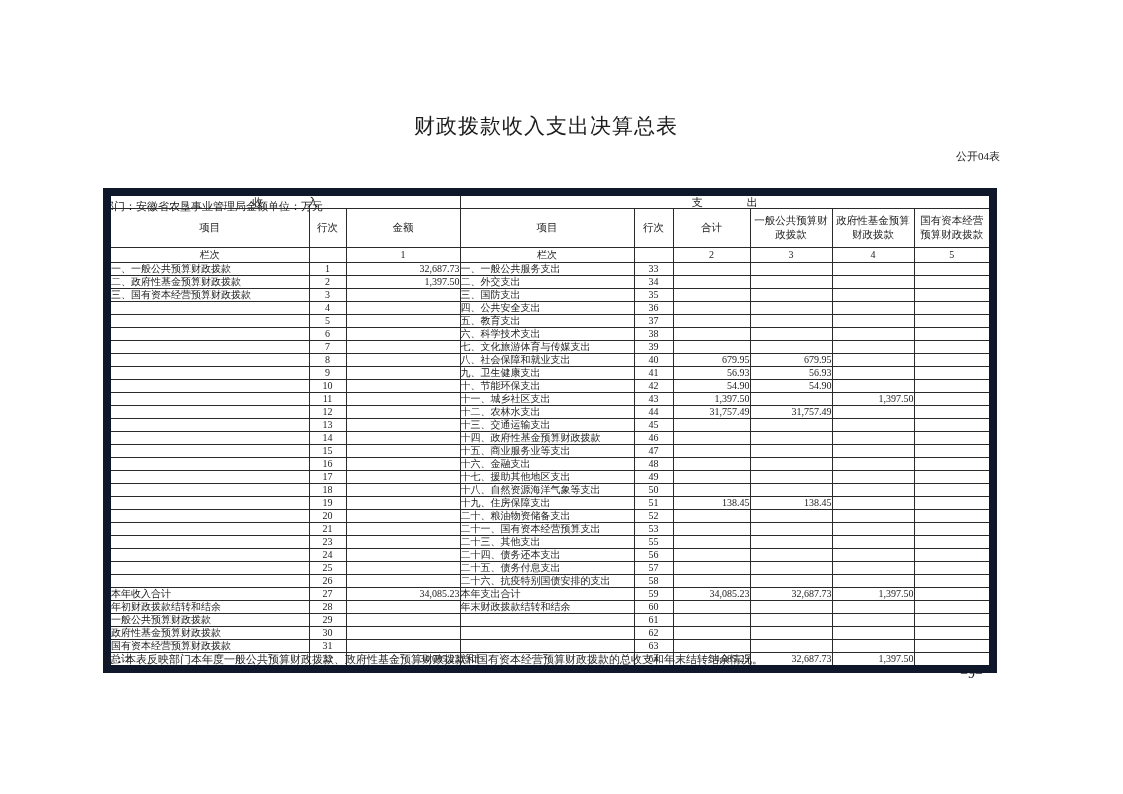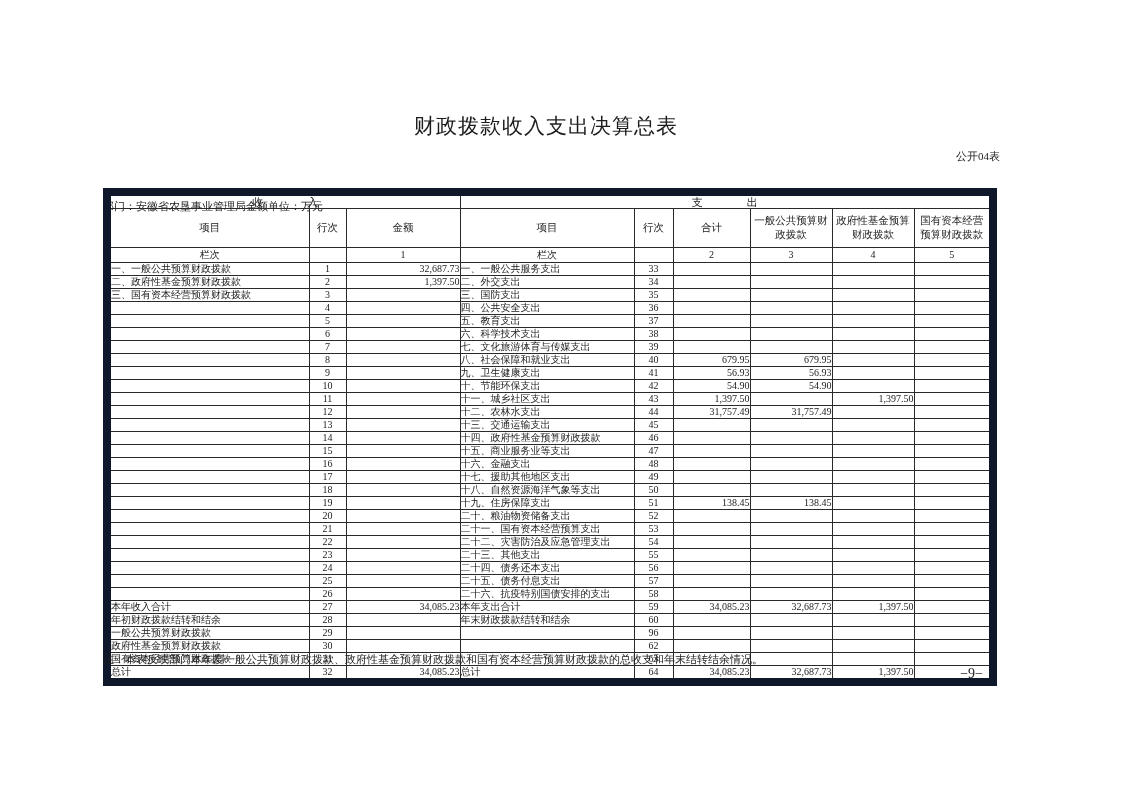--- a/index.html
+++ b/index.html
@@ -334,31 +334,20 @@
         <td class="c-amt"></td>
         <td class="c-item">二十一、国有资本经营预算支出</td>
         <td class="c-rowno">53</td>
         <td class="c-amt"></td>
         <td class="c-amt"></td>
         <td class="c-amt"></td>
         <td class="c-amt"></td>
       </tr>
       <tr>
         <td class="c-item"></td>
-        <td class="c-rowno">22</td>
-        <td class="c-amt"></td>
-        <td class="c-item">二十二、灾害防治及应急管理支出</td>
-        <td class="c-rowno">54</td>
-        <td class="c-amt"></td>
-        <td class="c-amt"></td>
-        <td class="c-amt"></td>
-        <td class="c-amt"></td>
-      </tr>
-      <tr>
-        <td class="c-item"></td>
         <td class="c-rowno">23</td>
         <td class="c-amt"></td>
         <td class="c-item">二十三、其他支出</td>
         <td class="c-rowno">55</td>
         <td class="c-amt"></td>
         <td class="c-amt"></td>
         <td class="c-amt"></td>
         <td class="c-amt"></td>
       </tr>
       <tr>
@@ -414,21 +403,21 @@
         <td class="c-amt"></td>
         <td class="c-amt"></td>
         <td class="c-amt"></td>
         <td class="c-amt"></td>
       </tr>
       <tr>
         <td class="c-item indent">一般公共预算财政拨款</td>
         <td class="c-rowno">29</td>
         <td class="c-amt"></td>
         <td class="c-item"></td>
-        <td class="c-rowno">96</td>
+        <td class="c-rowno">61</td>
         <td class="c-amt"></td>
         <td class="c-amt"></td>
         <td class="c-amt"></td>
         <td class="c-amt"></td>
       </tr>
       <tr>
         <td class="c-item indent">政府性基金预算财政拨款</td>
         <td class="c-rowno">30</td>
         <td class="c-amt"></td>
         <td class="c-item"></td>

